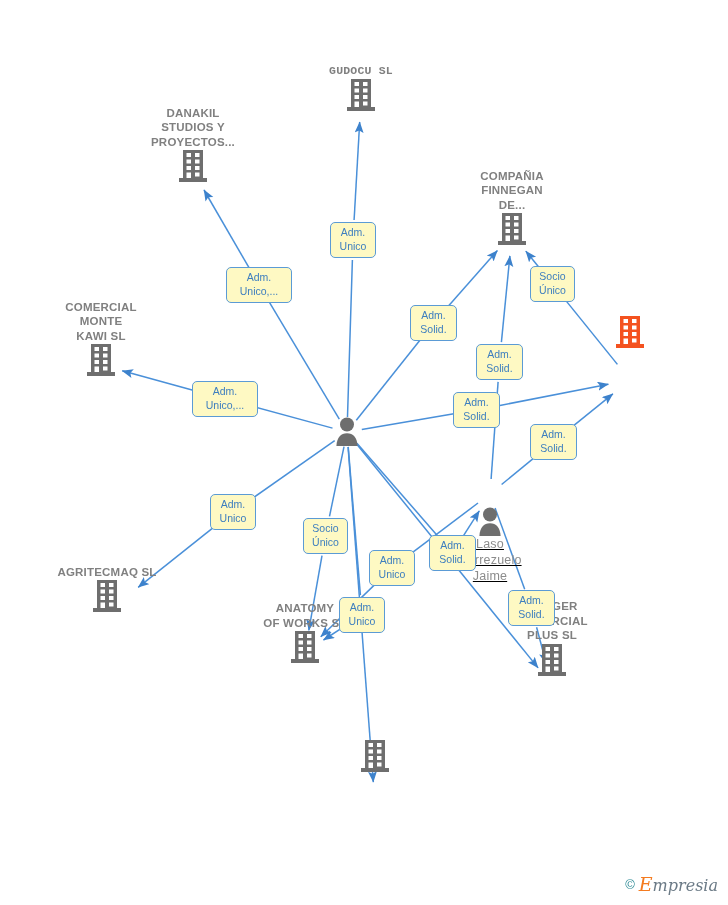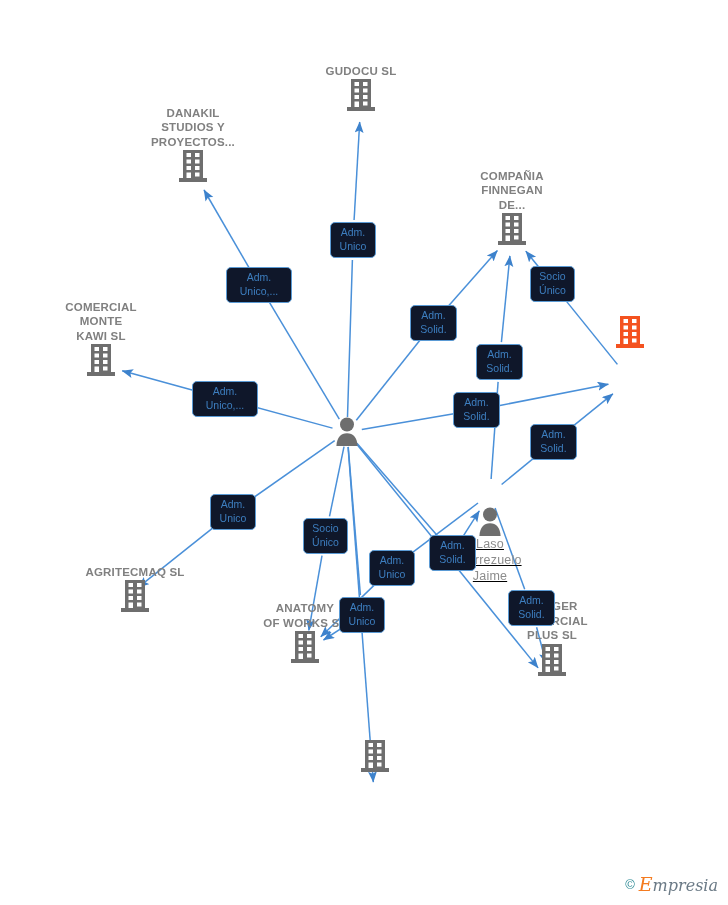--- a/index.html
+++ b/index.html
@@ -38,21 +38,21 @@
   }
   .node-label.person {
     font-weight: normal;
     font-size: 12.5px;
     color: #8c8c8c;
     line-height: 16px;
   }
   .node-icon { display: block; margin: 0 auto; }
   .edge-label {
     position: absolute;
-    background: #0f172a;
+    background: #fef9c3;
     border: 1.3px solid #5b9bd5;
     border-radius: 5px;
     color: #3d7ebf;
     font-size: 10.5px;
     line-height: 13.5px;
     text-align: center;
     padding: 3px 5px 4px 5px;
     white-space: pre-line;
     font-family: "Liberation Sans", sans-serif;
   }
@@ -107,21 +107,21 @@
         <line x1="356.9" y1="443.3" x2="439.4" y2="537.9"></line>
         <line x1="463.2" y1="536.1" x2="479.3" y2="510.9" marker-end="url(#arrow)"></line>
         <line x1="495.1" y1="508.1" x2="524.7" y2="589.2"></line>
         <line x1="536.6" y1="627.3" x2="546.3" y2="663.7" marker-end="url(#arrow)"></line>
         <line x1="348.1" y1="447.0" x2="373.3" y2="782.1" marker-end="url(#arrow)"></line>
         <line x1="356.4" y1="443.7" x2="538.1" y2="667.9" marker-end="url(#arrow)"></line>
       </g>
   </svg>
 
   <div id="nodes-container">
-      <div class="node" style="width: 140px; left: 291px; top: 63.5px;">
+      <div class="node" style="width: 140px; left: 291px; top: 63.5px; font-family: Liberation Mono, monospace;">
         <div class="node-label">GUDOCU  SL</div>
         <svg class="node-icon" width="32" height="34" viewBox="0 0 32 34">
           <rect x="6" y="1" width="20" height="28" fill="#6e6e6e"></rect>
           <rect x="2" y="29" width="28" height="4" fill="#6e6e6e"></rect>
           <rect x="9.5" y="4" width="4.5" height="4" fill="#ffffff"></rect>
           <rect x="18" y="4" width="4.5" height="4" fill="#ffffff"></rect>
           <rect x="9.5" y="10.5" width="4.5" height="4" fill="#ffffff"></rect>
           <rect x="18" y="10.5" width="4.5" height="4" fill="#ffffff"></rect>
           <rect x="9.5" y="17" width="4.5" height="4" fill="#ffffff"></rect>
           <rect x="18" y="17" width="4.5" height="4" fill="#ffffff"></rect>
@@ -202,21 +202,21 @@
       </div>
       <div class="node" style="width: 140px; left: 420px; top: 507px; text-decoration: underline;">
         <svg class="node-icon" width="26" height="29" viewBox="0 0 26 29">
           <circle cx="13" cy="7.5" r="7" fill="#6e6e6e"></circle>
           <path d="M13 16.2c-6.2 0-10.2 4.1-10.6 12.8h21.2C23.2 20.3 19.2 16.2 13 16.2z" fill="#6e6e6e"></path>
         </svg>
         <div class="node-label person">Laso
 Horrezuelo
 Jaime</div>
       </div>
-      <div class="node" style="width: 140px; left: 65px; top: 564.5px;">
+      <div class="node" style="width: 140px; left: 37px; top: 564.5px;">
         <div class="node-label">AGRITECMAQ SL</div>
         <svg class="node-icon" width="32" height="34" viewBox="0 0 32 34">
           <rect x="6" y="1" width="20" height="28" fill="#6e6e6e"></rect>
           <rect x="2" y="29" width="28" height="4" fill="#6e6e6e"></rect>
           <rect x="9.5" y="4" width="4.5" height="4" fill="#ffffff"></rect>
           <rect x="18" y="4" width="4.5" height="4" fill="#ffffff"></rect>
           <rect x="9.5" y="10.5" width="4.5" height="4" fill="#ffffff"></rect>
           <rect x="18" y="10.5" width="4.5" height="4" fill="#ffffff"></rect>
           <rect x="9.5" y="17" width="4.5" height="4" fill="#ffffff"></rect>
           <rect x="18" y="17" width="4.5" height="4" fill="#ffffff"></rect>

